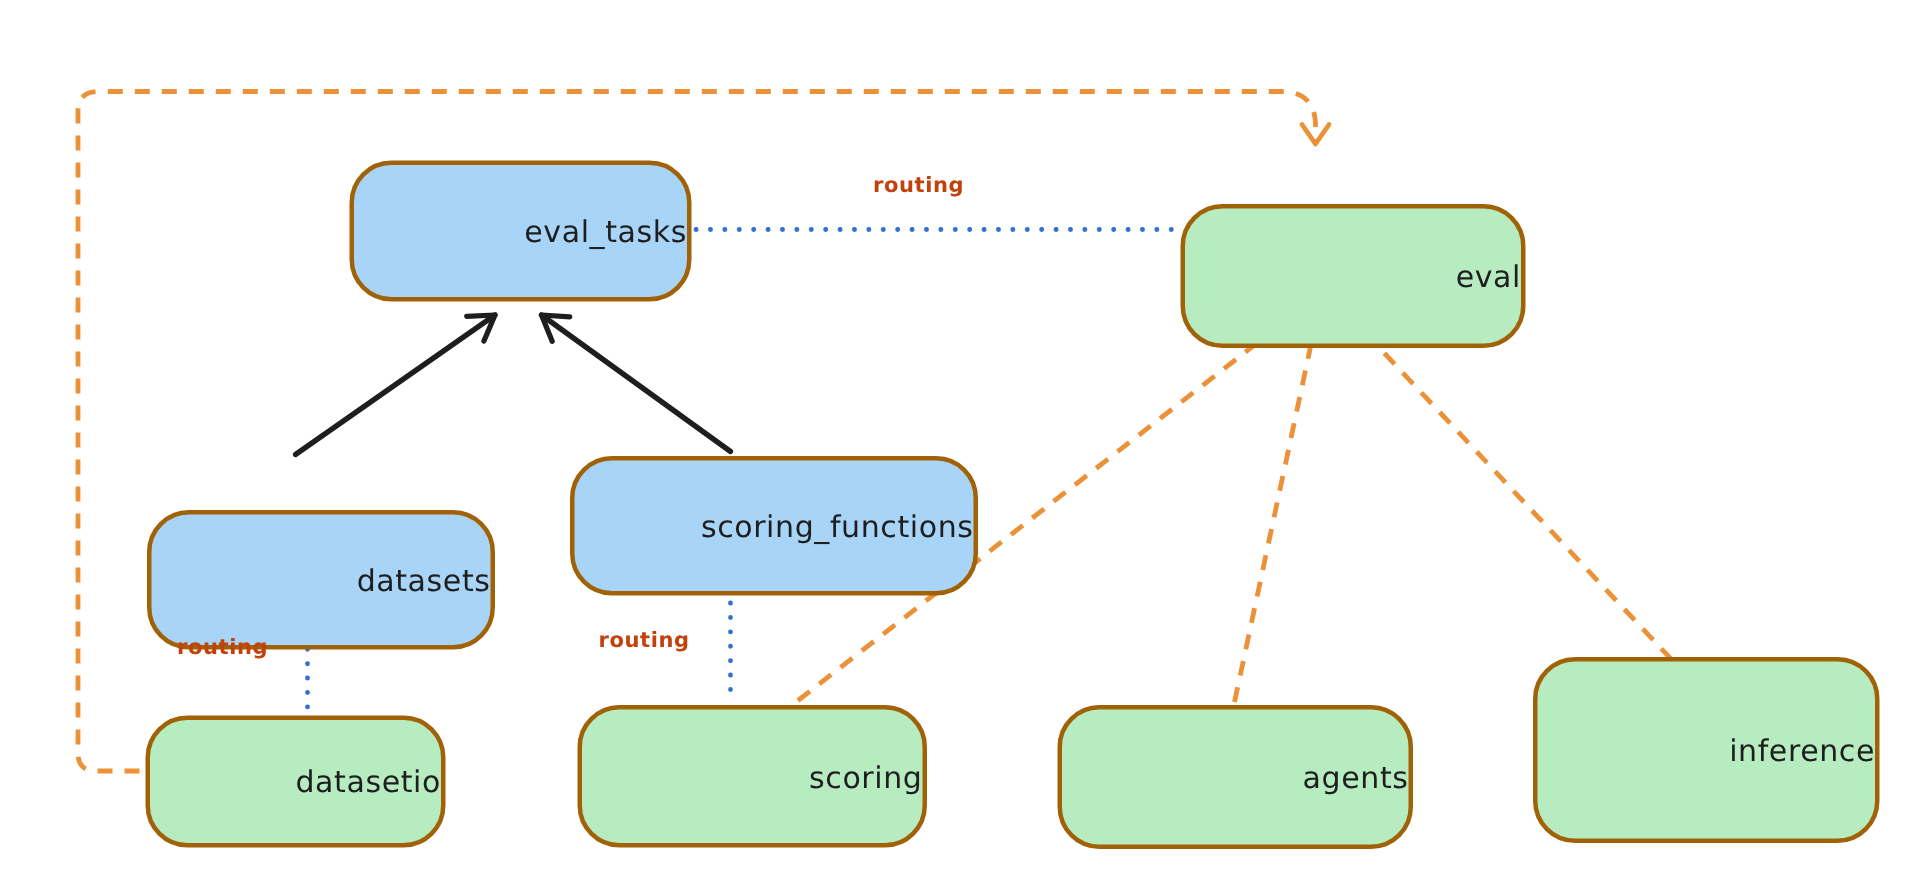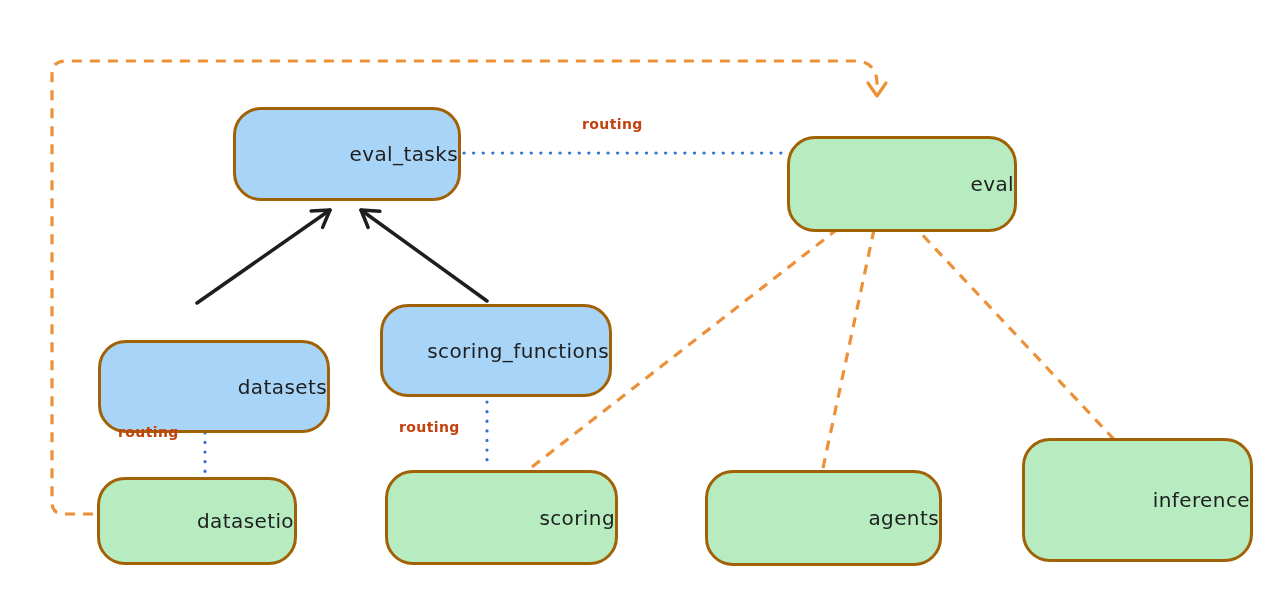--- a/index.html
+++ b/index.html
@@ -27,21 +27,21 @@
     color: #1e1e1e;
     letter-spacing: 0.4px;
     box-sizing: border-box;
   }
   .node.api      { background: #a8d4f7; }
   .node.provider { background: #b6ecc0; }
 
   .n-eval-tasks        { left: 233px; top: 107px; width: 228px; height: 94px; }
   .n-eval              { left: 787px; top: 104px; width: 230px; height: 96px; margin-top: 32px; }
   .n-datasets          { left:  98px; top: 305px; width: 232px; height: 93px; margin-top: 35px; }
-  .n-scoring-functions { left: 380px; top: 304px; width: 232px; height: 93px; }
+  .n-scoring-functions { left: 380px; top: 304px; width: 272px; height: 93px; }
   .n-datasetio         { left:  97px; top: 477px; width: 200px; height: 88px; }
   .n-scoring           { left: 385px; top: 470px; width: 233px; height: 95px; padding-left: 40px; }
   .n-agents            { left: 705px; top: 470px; width: 237px; height: 96px; }
   .n-inference         { left: 1022px; top: 438px; width: 231px; height: 124px; }
 
   .edge-label {
     position: absolute;
     color: #c2410c;
     font-size: 14px;
     font-weight: 700;

